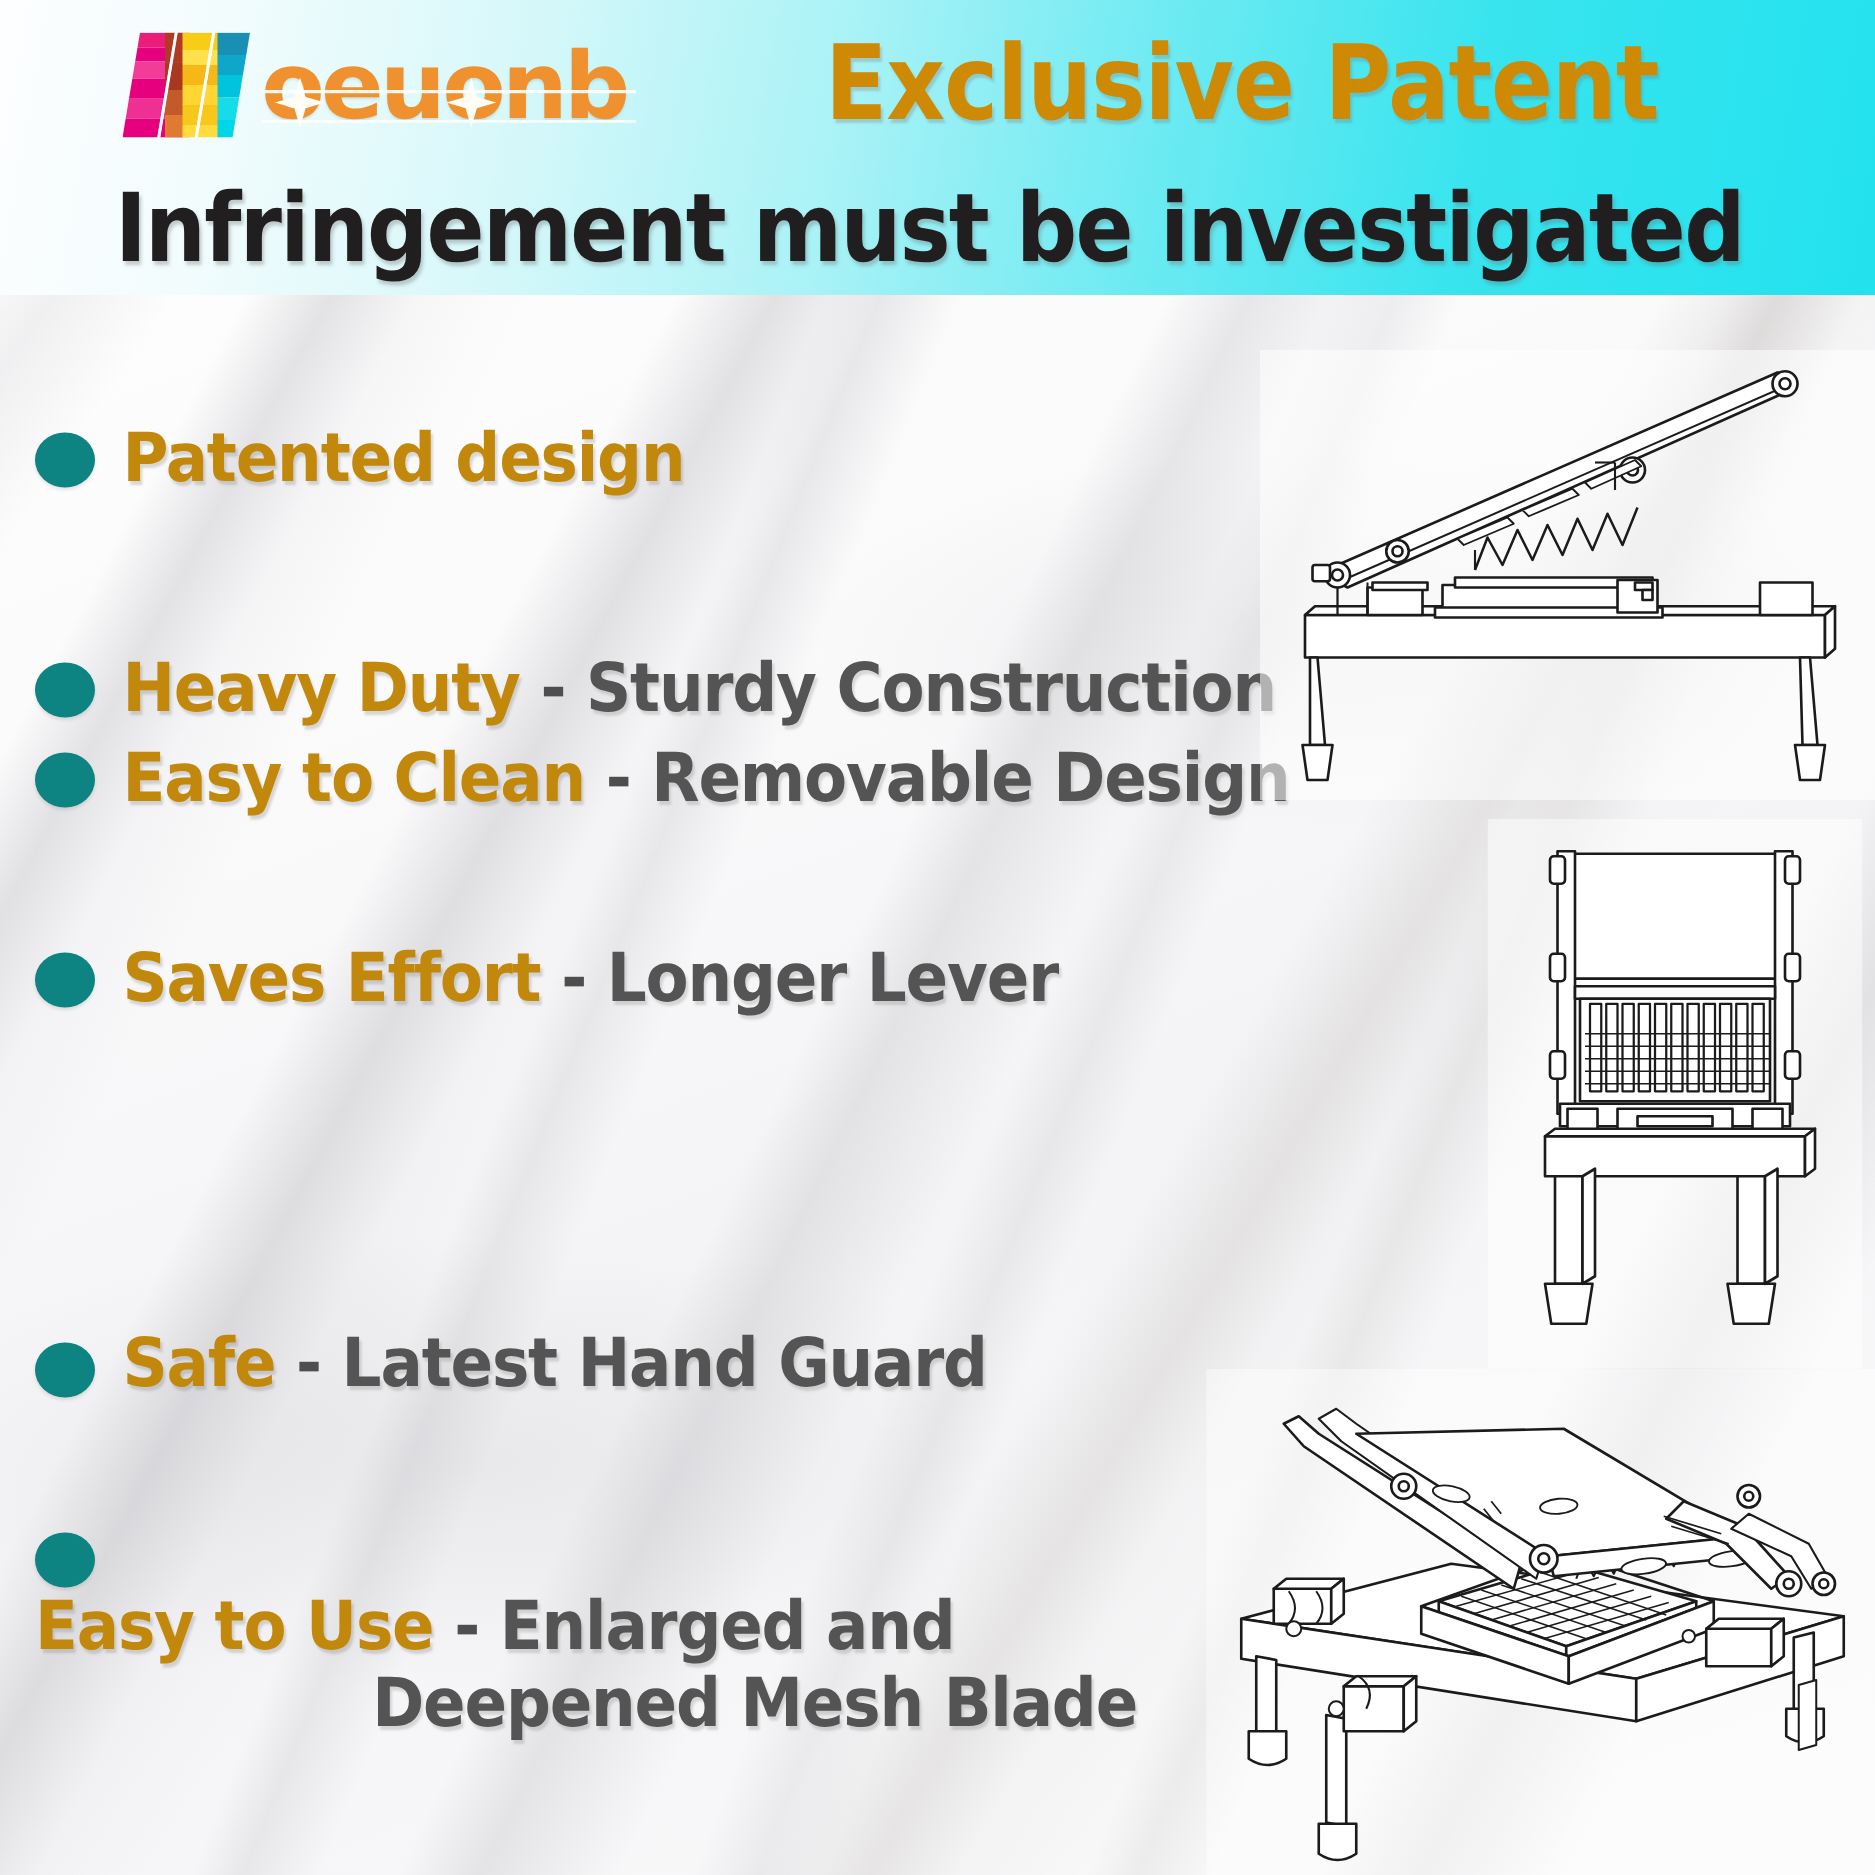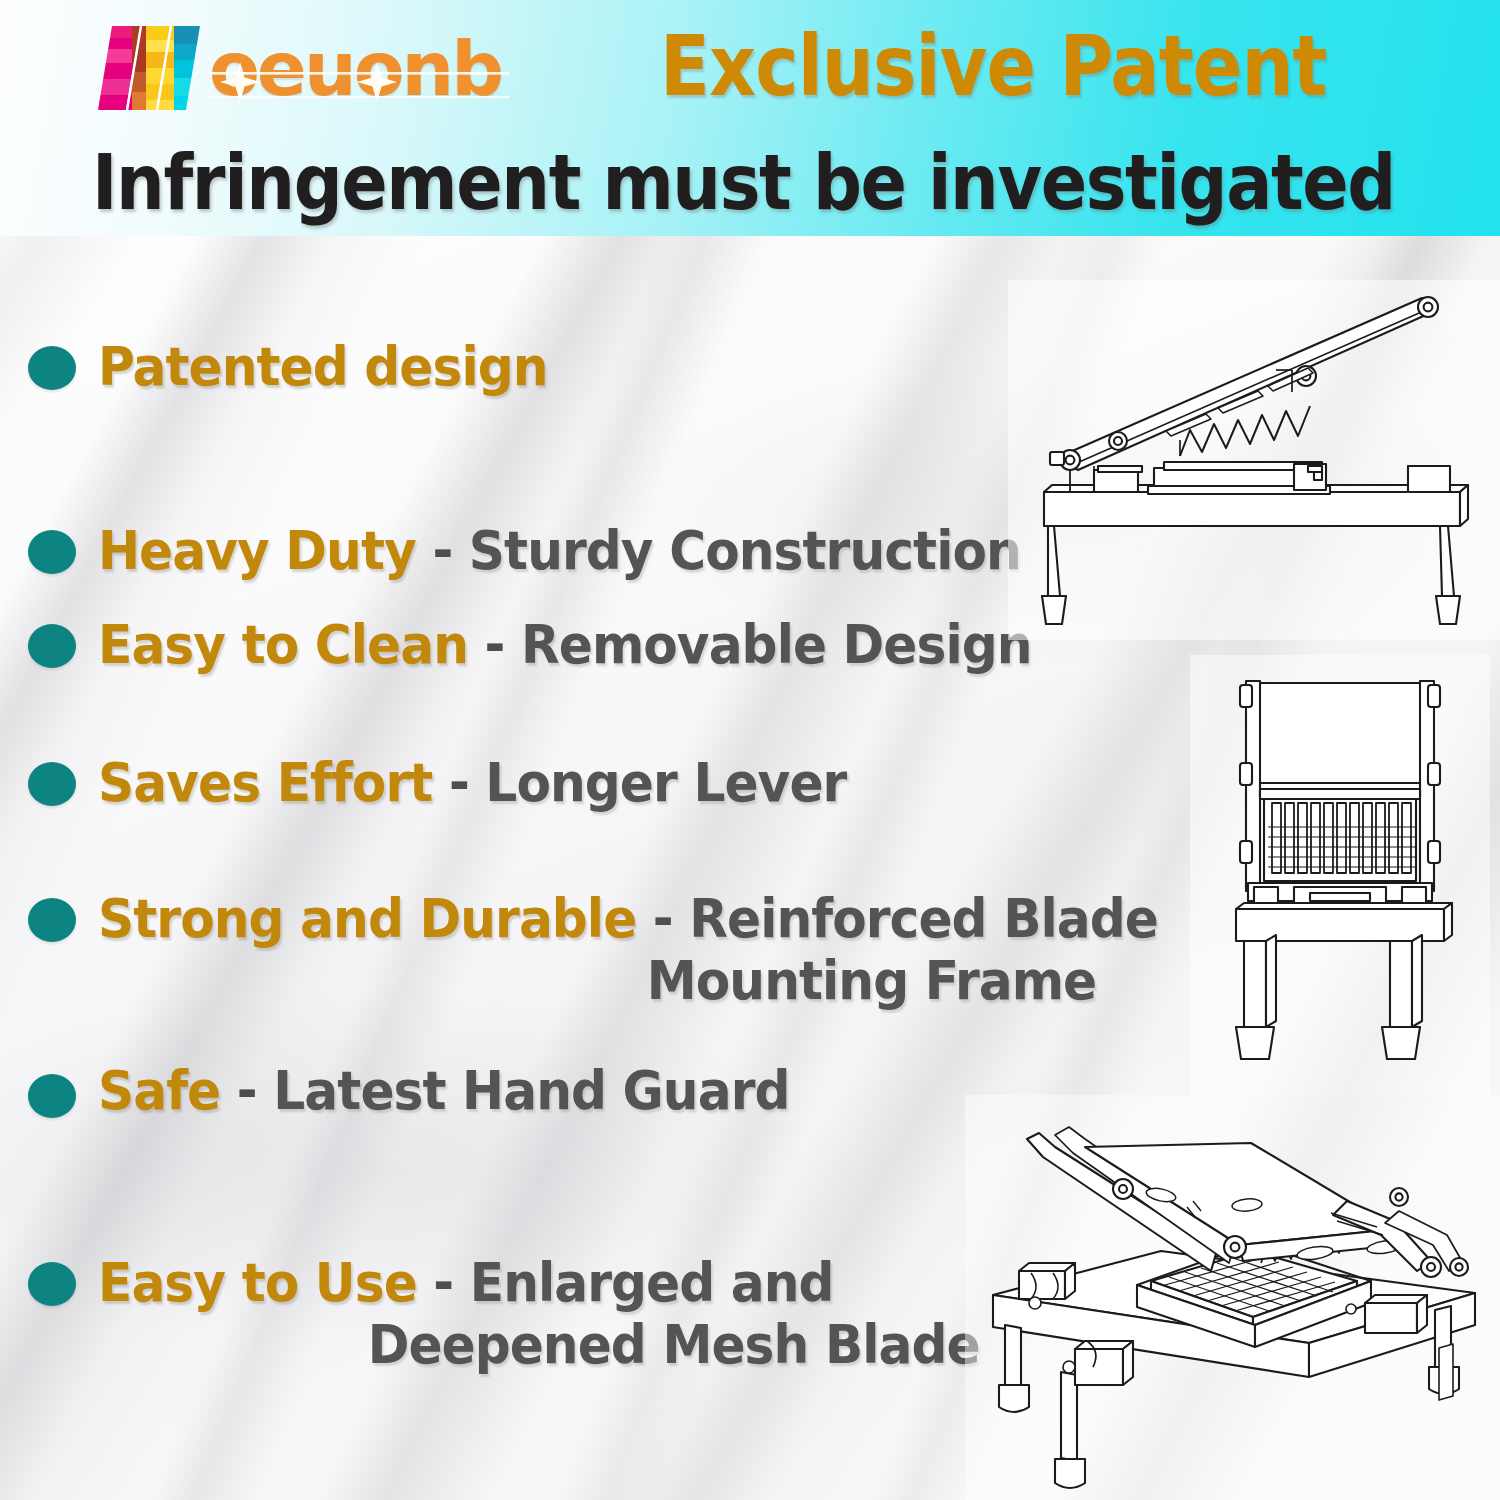--- a/index.html
+++ b/index.html
@@ -181,50 +181,43 @@
       </div>
     </div>
 
     <div class="feature" style="top:236px;margin-top:48px;">
       <div class="dot"></div>
       <div class="ftext">
         <span class="hi">Heavy Duty</span><span class="dash"> - </span><span class="rest">Sturdy Construction</span>
       </div>
     </div>
 
-    <div class="feature" style="top:378px;text-align:center;">
+    <div class="feature" style="top:356px;text-align:center;">
       <div class="dot"></div>
       <div class="ftext">
         <span class="hi">Easy to Clean</span><span class="dash"> - </span><span class="rest">Removable Design</span>
       </div>
     </div>
 
     <div class="feature" style="top:516px;">
       <div class="dot"></div>
       <div class="ftext">
         <span class="hi">Saves Effort</span><span class="dash"> - </span><span class="rest">Longer Lever</span>
       </div>
     </div>
 
-    <div class="feature" style="top:652px;">
-      <div class="dot"></div>
-      <div class="ftext">
-        <span class="hi">Strong and Durable</span><span class="dash"> - </span><span class="rest">Reinforced Blade</span>
-        <span class="line2" style="padding-left:590px;">Mounting Frame</span>
-      </div>
-    </div>
 
     <div class="feature" style="top:824px;align-items:center;">
       <div class="dot"></div>
       <div class="ftext">
         <span class="hi">Safe</span><span class="dash"> - </span><span class="rest">Latest Hand Guard</span>
       </div>
     </div>
 
-    <div class="feature" style="top:1016px;">
+    <div class="feature" style="top:980px;flex-direction:column;">
       <div class="dot"></div>
       <div class="ftext">
         <span class="hi">Easy to Use</span><span class="dash"> - </span><span class="rest">Enlarged and</span>
         <span class="line2" style="padding-left:290px;">Deepened Mesh Blade</span>
       </div>
     </div>
 
   </div>
 
   <div class="art art-1">

